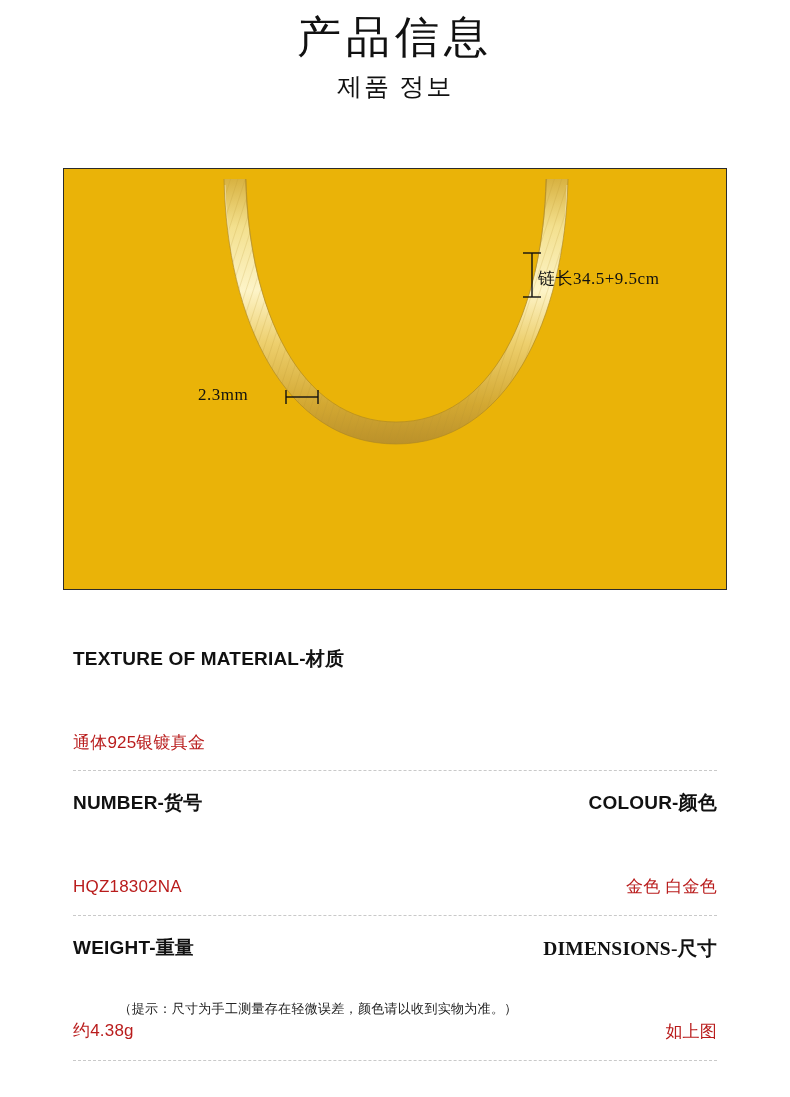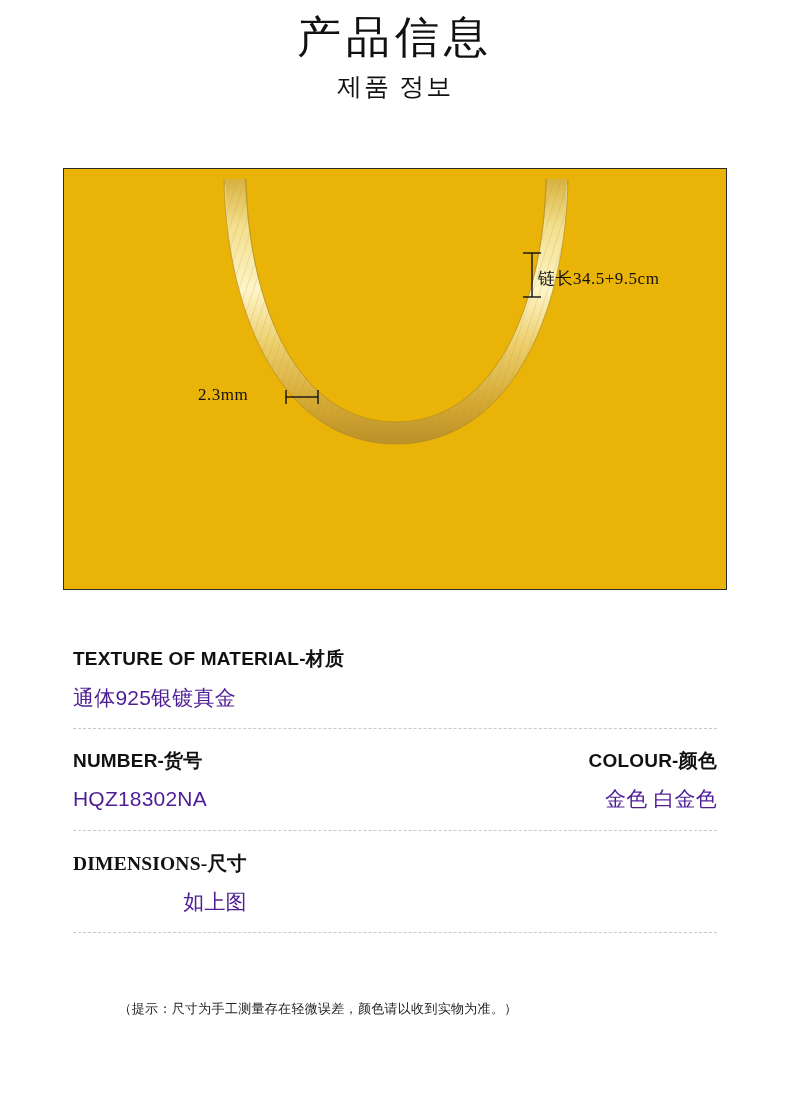--- a/index.html
+++ b/index.html
@@ -77,41 +77,42 @@
   }
   .spec-row {
     display: flex;
     justify-content: space-between;
     align-items: flex-start;
     padding-bottom: 16px;
   }
   .spec-col {
     display: flex;
     flex-direction: column;
+    gap: 48px;
   }
   .spec-col.right { align-items: flex-end; text-align: right; }
   .spec-label {
     font-family: "Liberation Sans", sans-serif;
     font-size: 19px;
     font-weight: 700;
     color: #111;
     letter-spacing: 0.2px;
     line-height: 1.5;
   }
   .spec-label.serifish {
     font-family: "Liberation Serif", serif;
     font-weight: 700;
     font-size: 19.5px;
     text-align: center;
   }
   .spec-value {
     font-family: "Liberation Sans", sans-serif;
-    font-size: 21px;
+    font-size: 17px;
     font-weight: 400;
-    color: #4c1d95;
+    color: #b91c1c;
     margin-top: 9px;
     letter-spacing: 0.2px;
     line-height: 1.4;
   }
   .divider {
     border: 0;
     border-top: 1px dashed #c9c9c9;
     margin: 0 0 18px 0;
     height: 0;
   }
@@ -219,20 +220,24 @@
       <div class="spec-value">HQZ18302NA</div>
     </div>
     <div class="spec-col right">
       <div class="spec-label">COLOUR-颜色</div>
       <div class="spec-value">金色 白金色</div>
     </div>
   </div>
   <hr class="divider">
 
   <div class="spec-row">
+    <div class="spec-col">
+      <div class="spec-label">WEIGHT-重量</div>
+      <div class="spec-value">约4.38g</div>
+    </div>
     <div class="spec-col right">
       <div class="spec-label serifish">DIMENSIONS-尺寸</div>
       <div class="spec-value">如上图</div>
     </div>
   </div>
   <hr class="divider">
 
 </div>
 
 <div class="footnote">（提示：尺寸为手工测量存在轻微误差，颜色请以收到实物为准。）</div>

